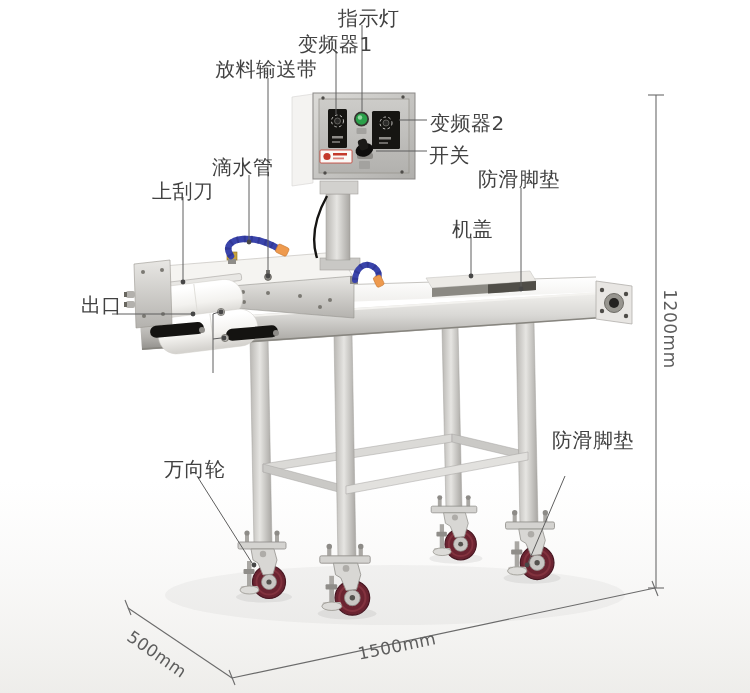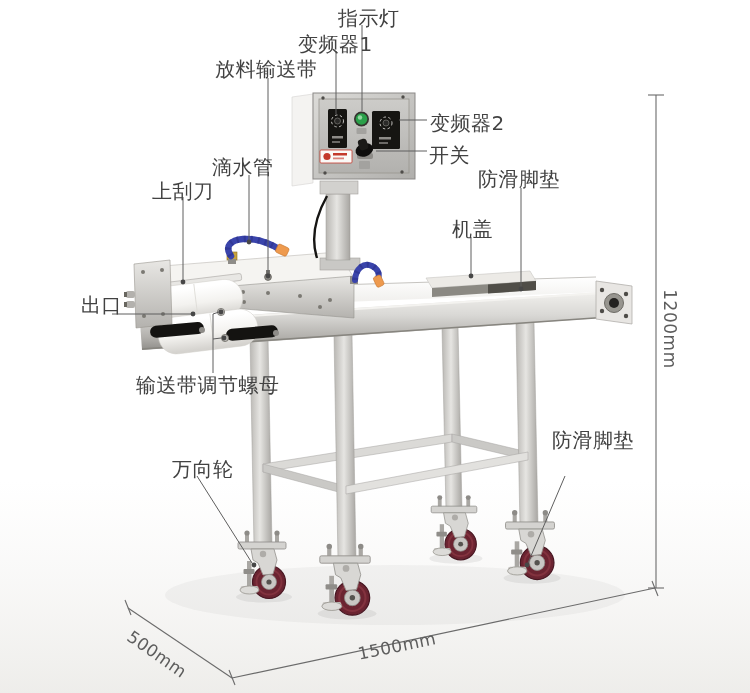--- a/index.html
+++ b/index.html
@@ -294,21 +294,20 @@
   <div class="lbl" style="left:338px;top:7px">指示灯</div>
   <div class="lbl" style="left:298px;top:33px">变频器1</div>
   <div class="lbl" style="left:215px;top:58px">放料输送带</div>
   <div class="lbl" style="left:430px;top:112px">变频器2</div>
   <div class="lbl" style="left:429px;top:144px">开关</div>
   <div class="lbl" style="left:212px;top:156px">滴水管</div>
   <div class="lbl" style="left:152px;top:180px">上刮刀</div>
   <div class="lbl" style="left:478px;top:168px">防滑脚垫</div>
   <div class="lbl" style="left:452px;top:218px">机盖</div>
   <div class="lbl" style="left:81px;top:294px">出口</div>
-  <div class="lbl" style="left:136px;top:374px">输送带调节螺母</div>
-  <div class="lbl" style="left:172px;top:458px">万向轮</div>
+  <div class="lbl" style="left:164px;top:458px">万向轮</div>
   <div class="lbl" style="left:552px;top:429px">防滑脚垫</div>
 
   <div class="dim" style="left:670px;top:329px;transform:translate(-50%,-50%) rotate(90deg)">1200mm</div>
   <div class="dim" style="left:157px;top:654px;transform:translate(-50%,-50%) rotate(35deg)">500mm</div>
   <div class="dim" style="left:397px;top:646px;transform:translate(-50%,-50%) rotate(-11.5deg)">1500mm</div>
 
 </div>
 
 </body></html>

